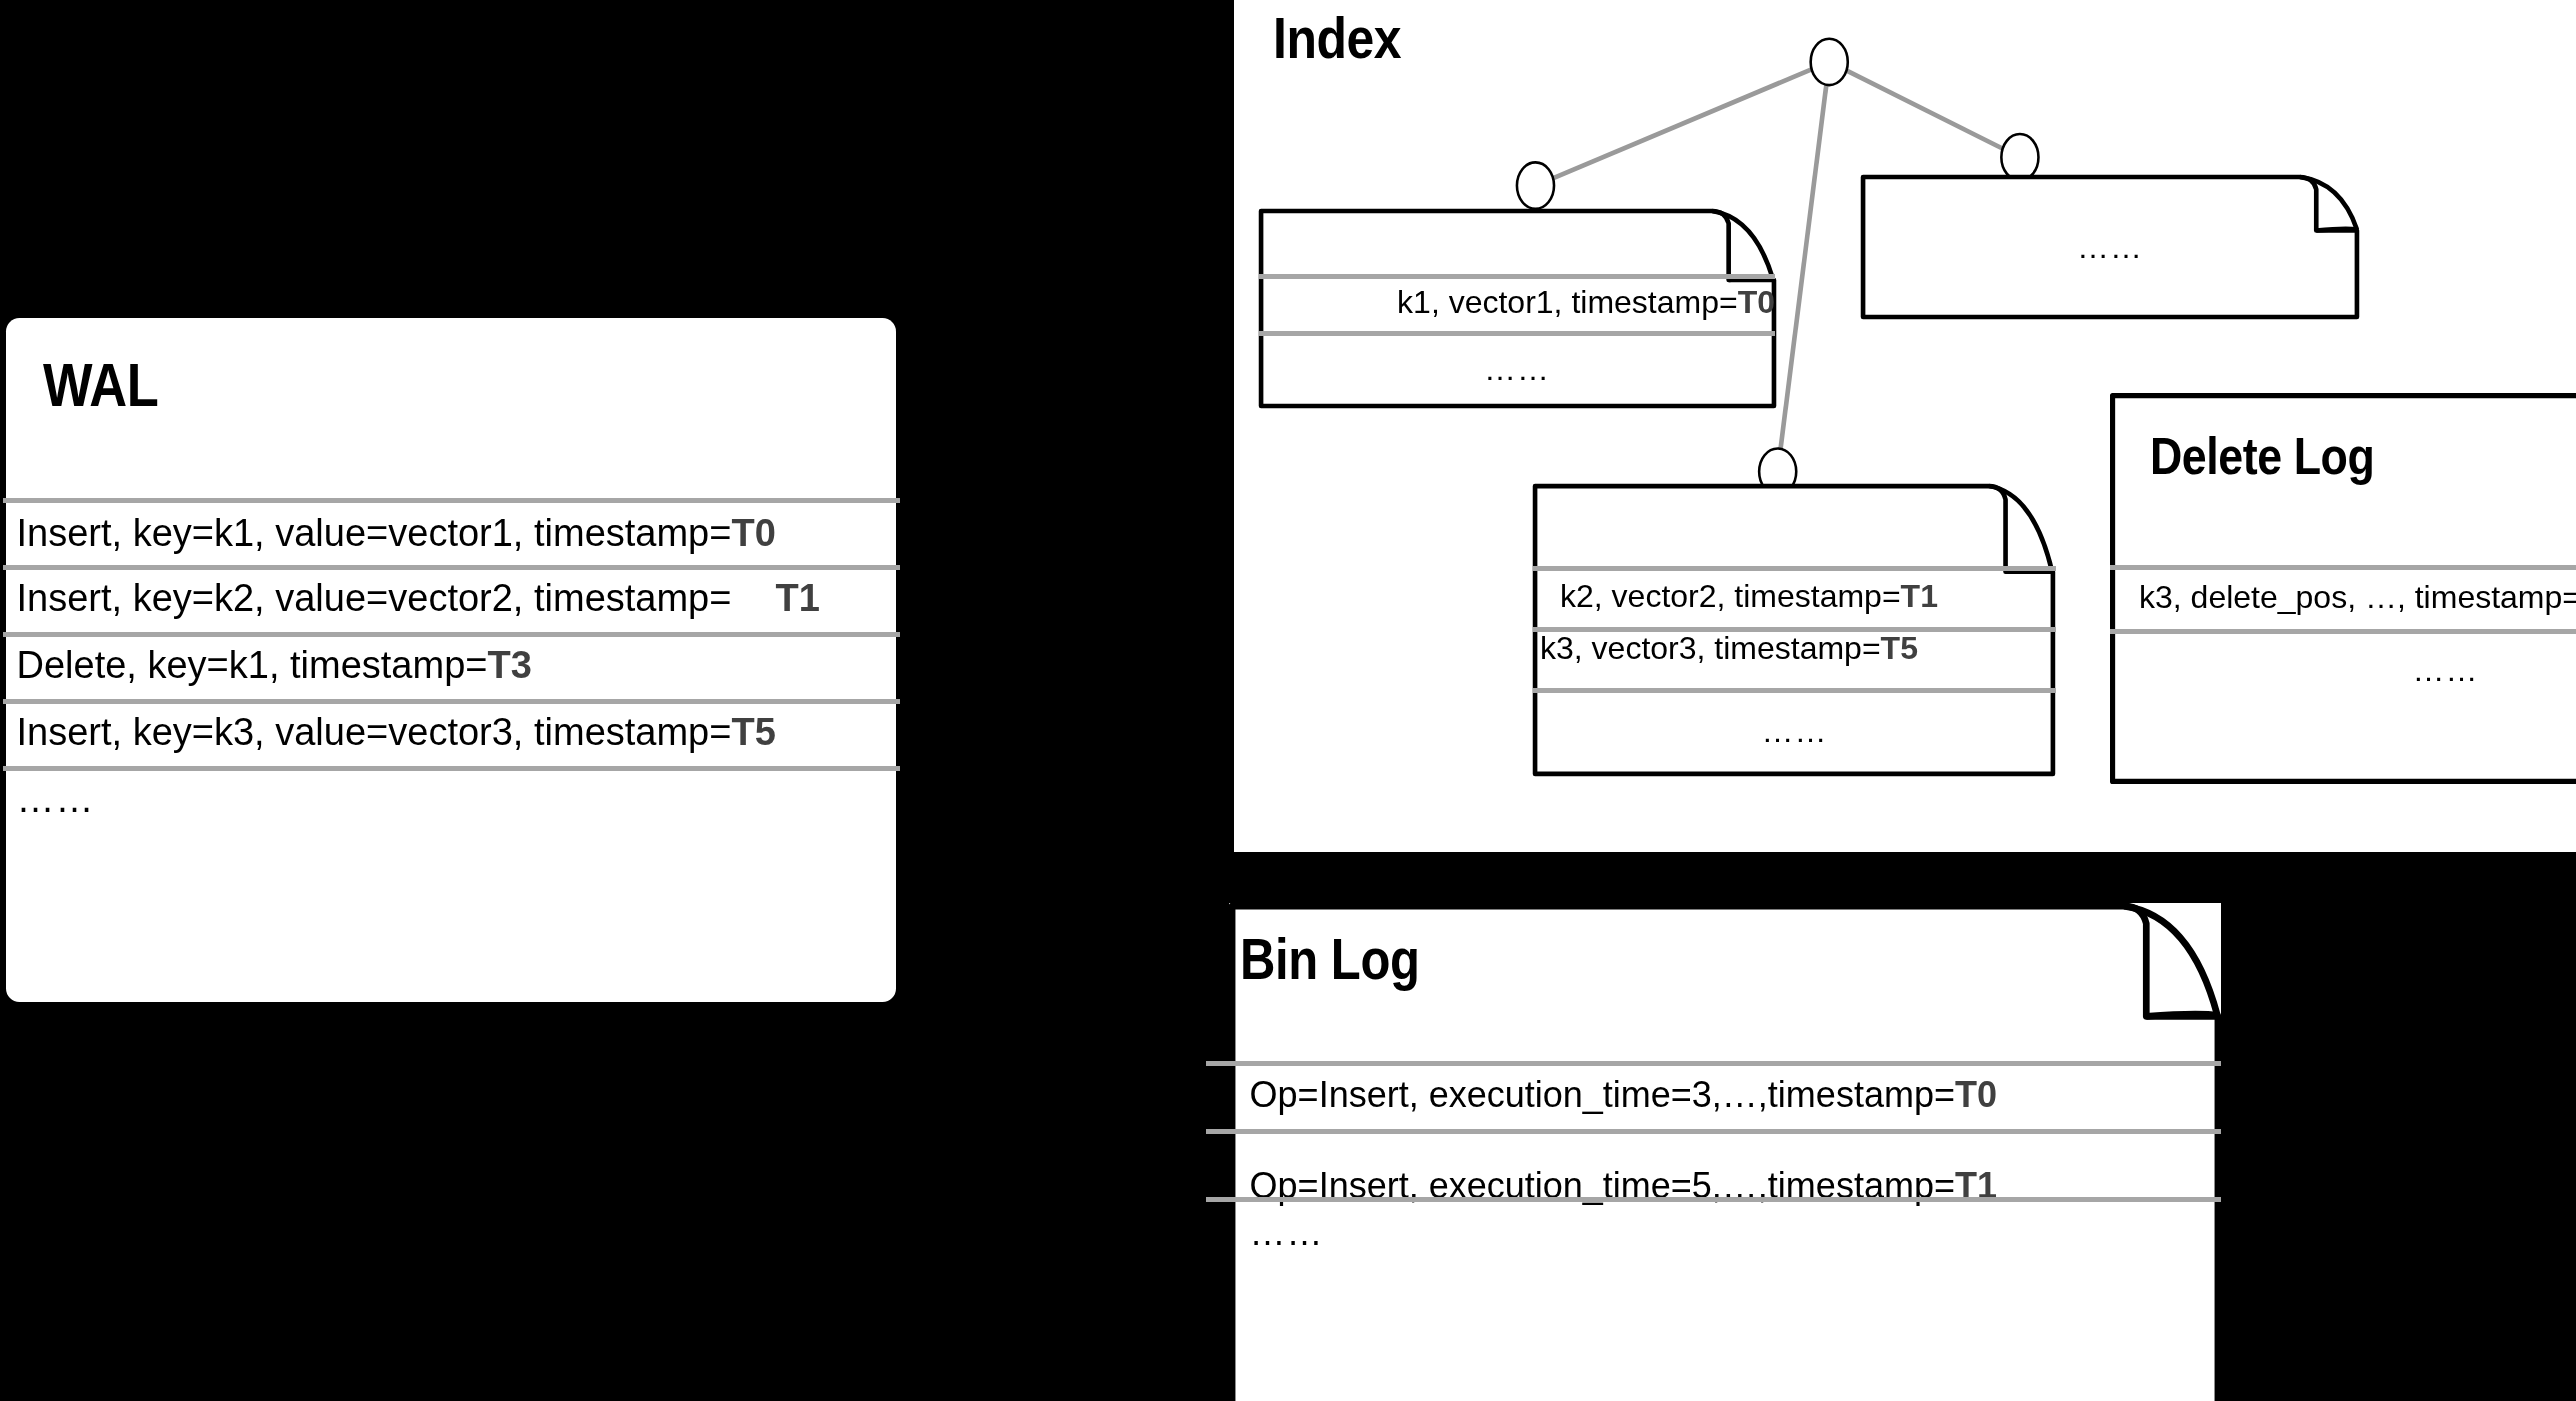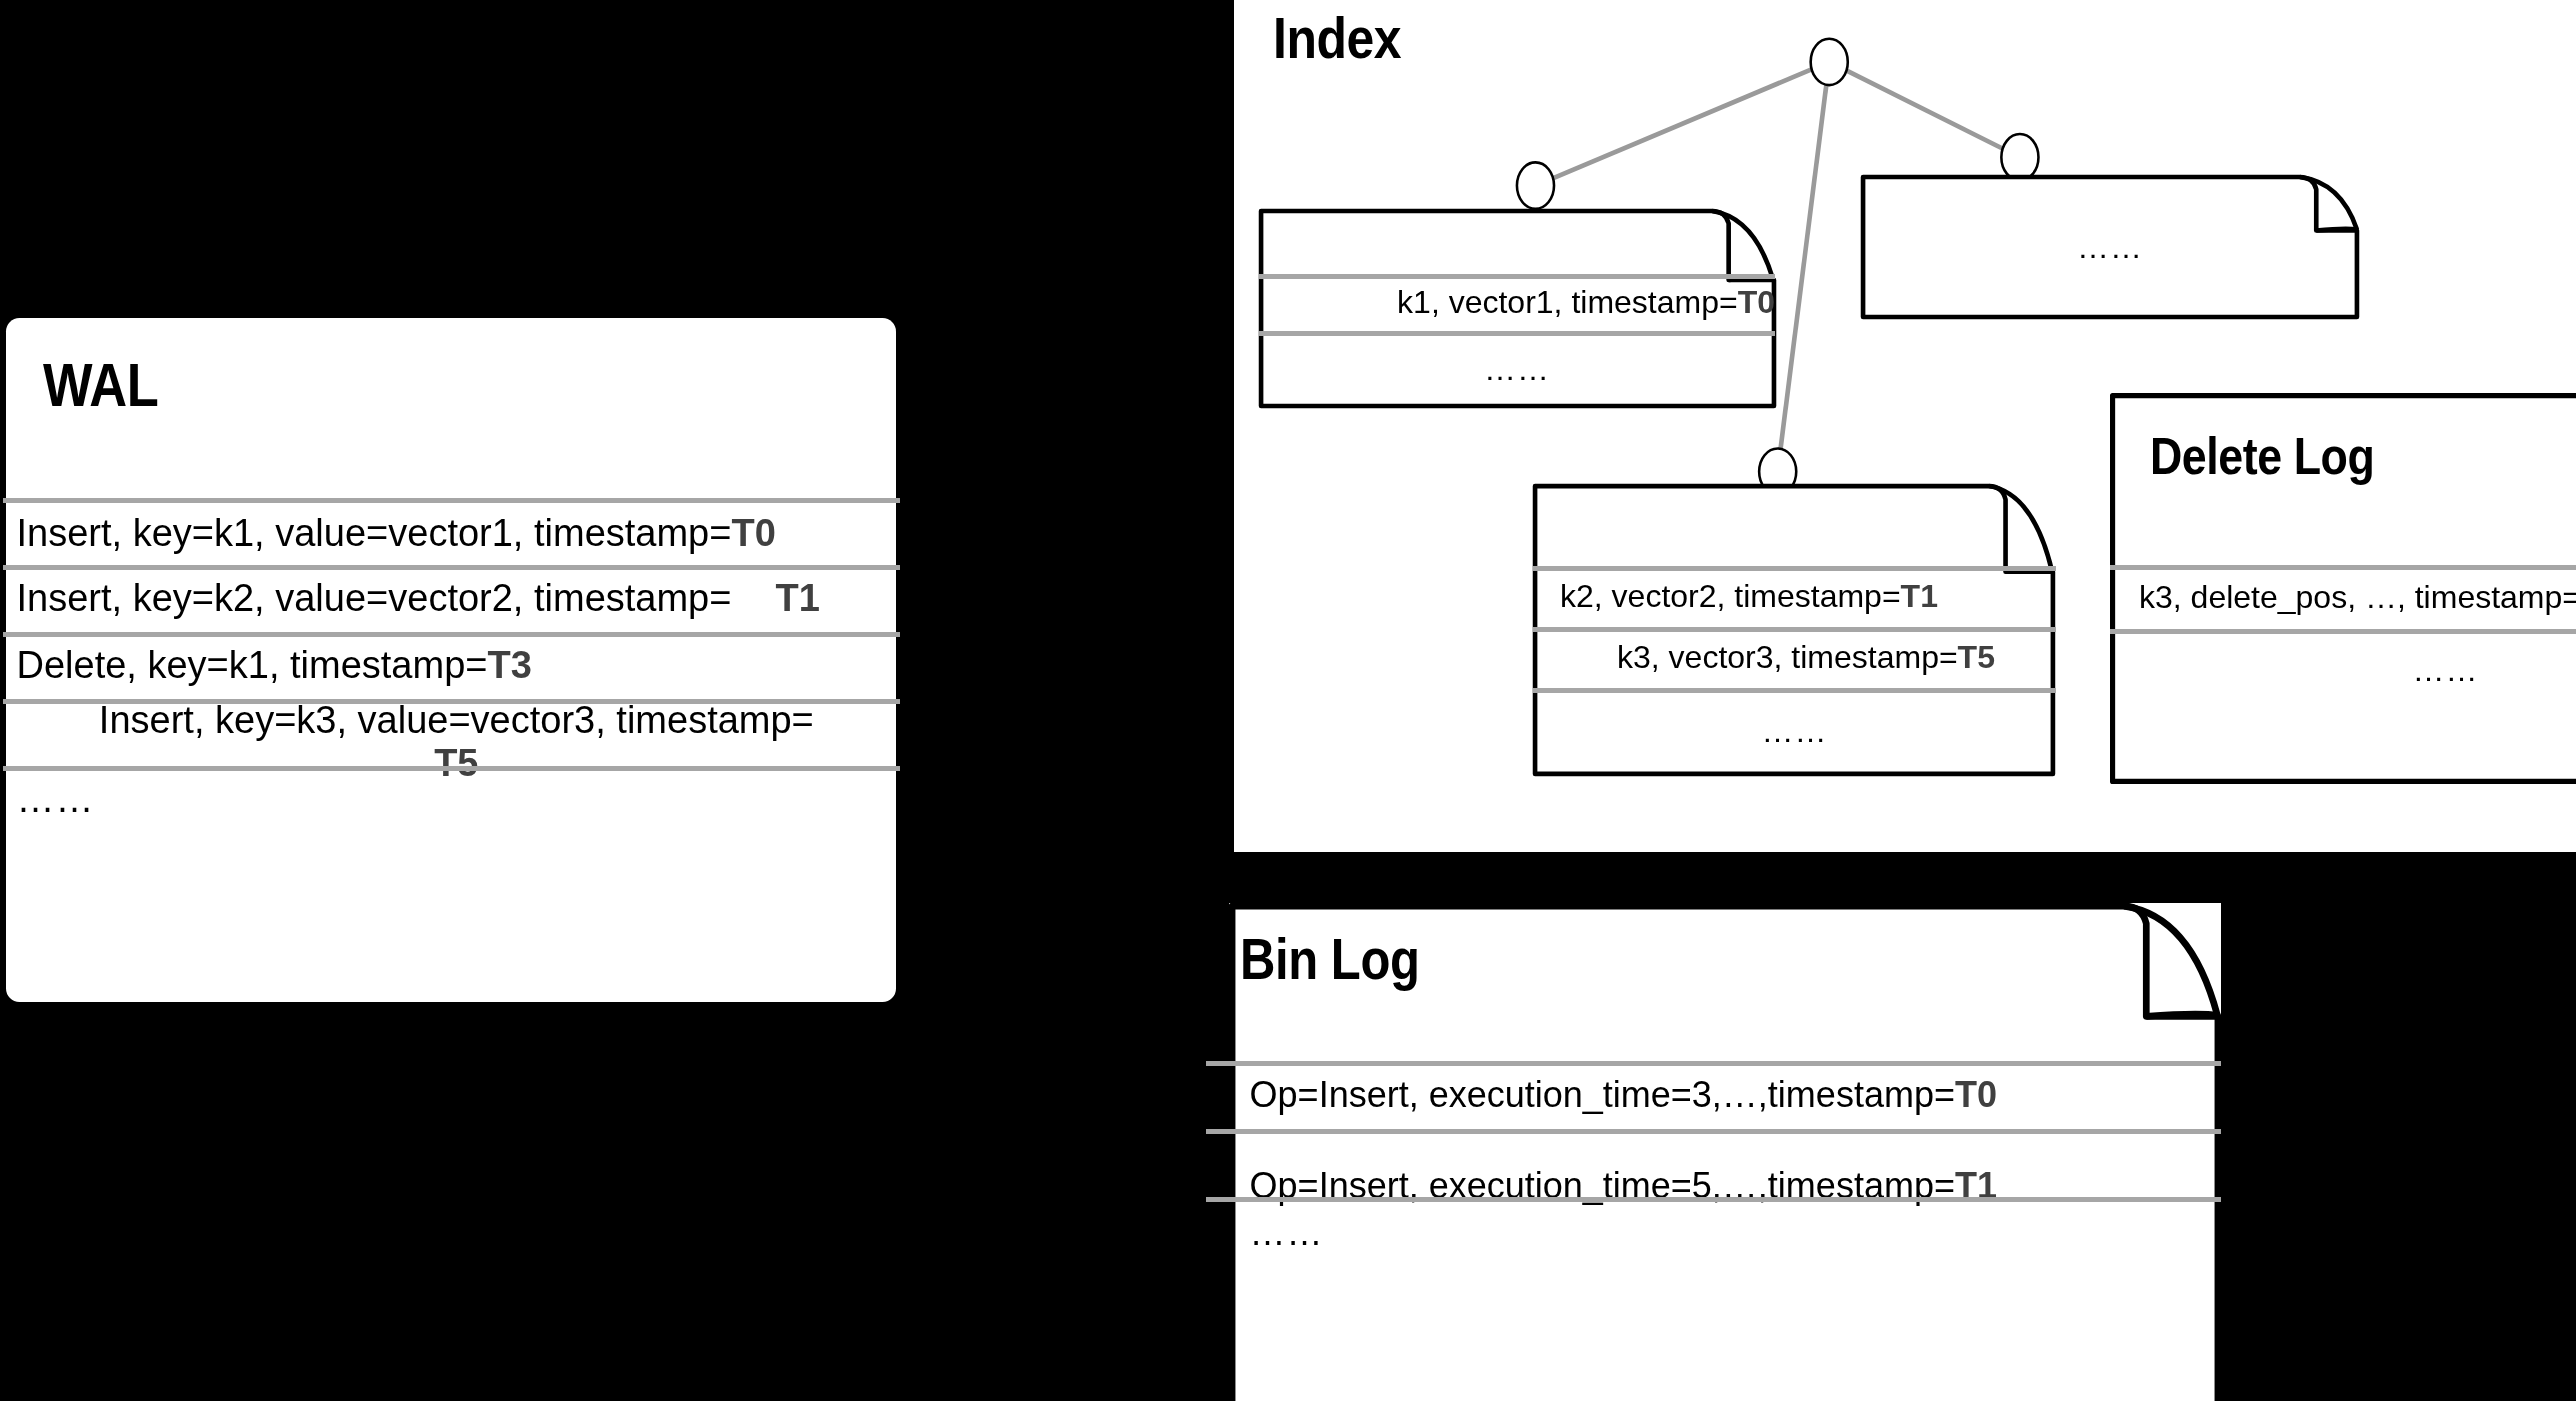--- a/index.html
+++ b/index.html
@@ -175,21 +175,21 @@
       <span class="ts">T1</span>
   </div>
 
   <div class="sep" style="top:314px;"></div>
   <div class="row" style="top:314px;height:67px;">
     <span>Delete, key=k1, timestamp=</span>
       <span class="ts">T3</span>
   </div>
 
   <div class="sep" style="top:381px;"></div>
-  <div class="row" style="top:381px;height:67px;flex-direction:column;">
+  <div class="row" style="top:381px;height:67px;">
     <span>Insert, key=k3, value=vector3, timestamp=</span>
       <span class="ts">T5</span>
   </div>
 
   <div class="sep" style="top:448px;"></div>
   <div class="row dots" style="top:448px;height:67px;">
     <span>……</span>
   </div>
 </div>
 
@@ -248,21 +248,21 @@
       <path d="M886,4 Q972,18 1008,168" fill="none" stroke="#000000" stroke-width="9"></path>
       <path d="M918,170 Q985,163 1008,168" fill="none" stroke="#000000" stroke-width="9"></path>
     </svg>
     <div class="note-body">
       <div class="sep" style="top:82px;left:0;right:0;"></div>
       <div class="row" style="top:82px;height:61px;padding-left:27px;justify-content:flex-start;">
         <span>k2, vector2, timestamp=</span>
           <span class="ts">T1</span>
       </div>
       <div class="sep" style="top:143px;left:0;right:0;"></div>
-      <div class="row" style="top:143px;height:61px;padding-left:23px;justify-content:center;">
+      <div class="row" style="top:134px;height:61px;padding-left:7px;justify-content:flex-start;">
         <span>k3, vector3, timestamp=</span>
           <span class="ts">T5</span>
       </div>
       <div class="sep" style="top:204px;left:0;right:0;"></div>
       <div class="row dots" style="top:204px;height:86px;justify-content:center;">
         <span>……</span>
       </div>
     </div>
   </div>
 

